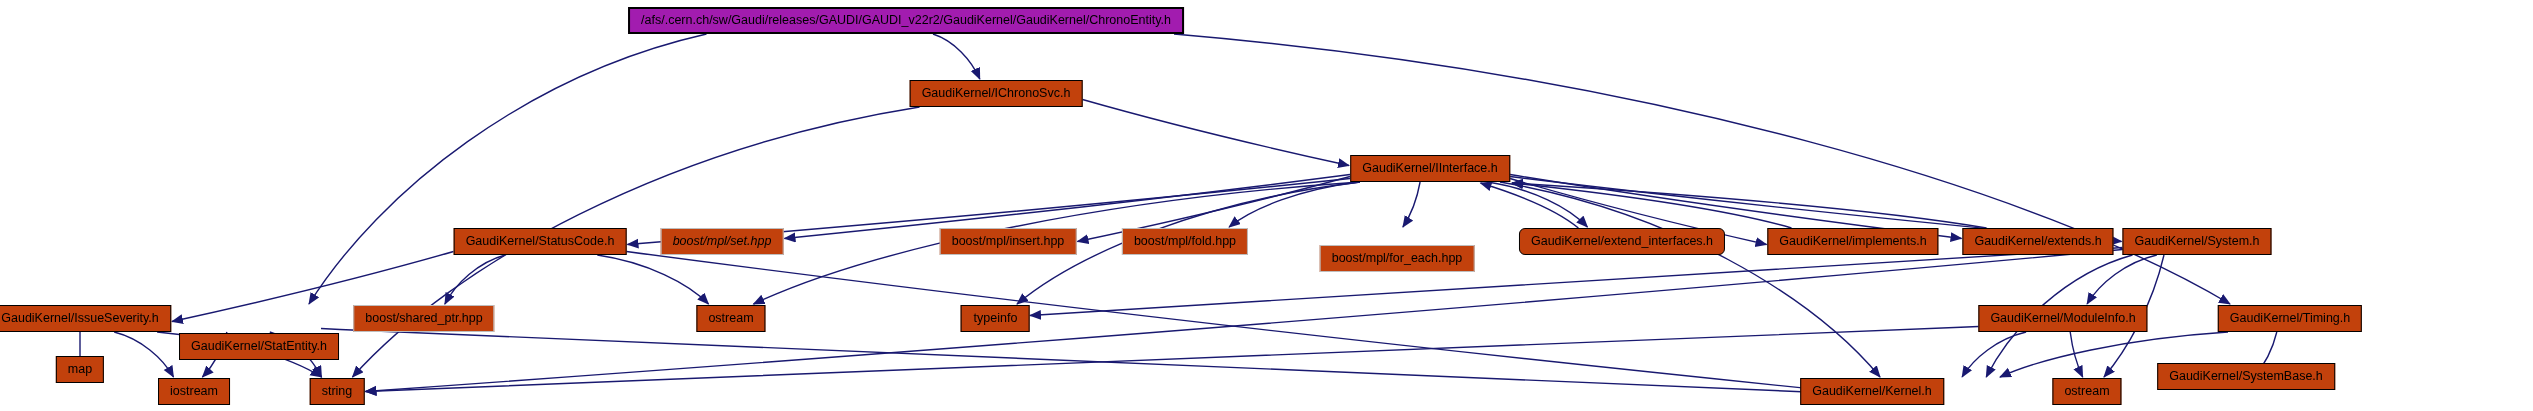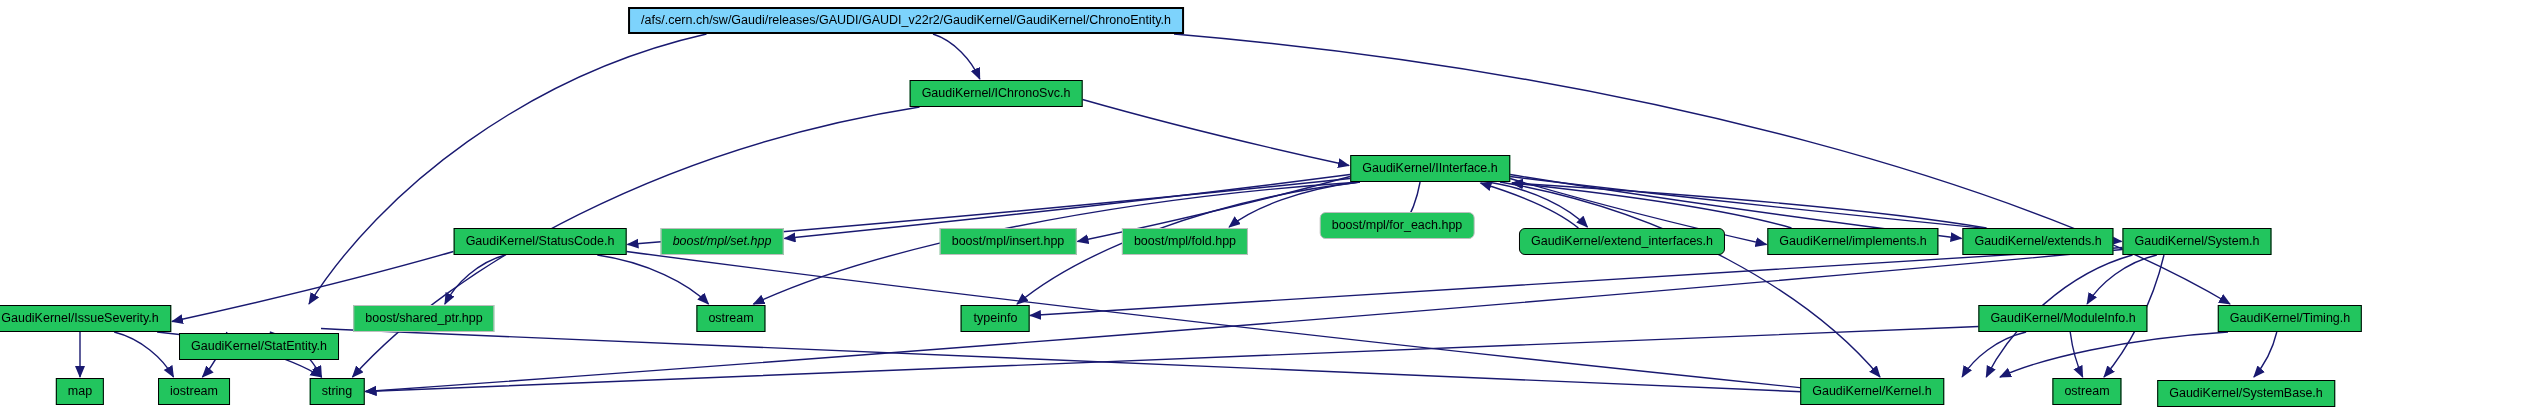--- a/index.html
+++ b/index.html
@@ -12,21 +12,21 @@
   }
   #edges{position:absolute;left:0;top:0;}
   .node{
     position:absolute;
     transform:translateX(-50%);
     box-sizing:border-box;
     height:27px;line-height:25px;
     padding:0 11px;
     font-size:12.5px;
     color:#000;
-    background:#22c55e;
+    background:#c2410c;
     border:1px solid #000000;
     white-space:nowrap;
     text-align:center;
     z-index:2;
   }
   .node.external{border-color:#bebebe;}
   .node.main{background:#bfbfbf;border-width:2px;line-height:23px;font-weight:normal;}
   path.edge{fill:none;stroke:#191970;stroke-width:1.4px;}
 </style>
 </head>
@@ -76,39 +76,39 @@
         <path d="M2132.5,255 C2066.692,273.3 2012.5832,325.76 1986.26,377" class="edge" stroke="#191970" marker-end="url(#arrow)"></path>
         <path d="M2156.8,255 C2125.444,262.35 2099.6624,283.42 2087.12,304" class="edge" stroke="#191970" marker-end="url(#arrow)"></path>
         <path d="M2026.1,332 C1997.318,338.75 1973.6528,358.1 1962.14,377" class="edge" stroke="#191970" marker-end="url(#arrow)"></path>
         <path d="M2070.2,332 C2072.696,350.9 2077.9375999999997,367.1 2082.68,377" class="edge" stroke="#191970" marker-end="url(#arrow)"></path>
         <path d="M1978.5,326.5 C1446.21,351.2 913.9199999999998,372 365.5,391.5" class="edge" stroke="#191970" marker-end="url(#arrow)"></path>
         <path d="M2228,332 C2125.4,338.75 2041.04,358.1 2000,377" class="edge" stroke="#191970" marker-end="url(#arrow)"></path>
         <path d="M2276.8,332 C2272.224,350.9 2262.6144,367.1 2253.92,377" class="edge" stroke="#191970" marker-end="url(#arrow)"></path>
       </g>
   </svg>
   <div id="nodes">
-      <div class="node main" style="left: 906px; top: 7px; background: #7dd3fc;">/afs/.cern.ch/sw/Gaudi/releases/GAUDI/GAUDI_v22r2/GaudiKernel/GaudiKernel/ChronoEntity.h</div>
+      <div class="node main" style="left: 906px; top: 7px; background: #a21caf;">/afs/.cern.ch/sw/Gaudi/releases/GAUDI/GAUDI_v22r2/GaudiKernel/GaudiKernel/ChronoEntity.h</div>
       <div class="node internal" style="left: 996px; top: 80px;">GaudiKernel/IChronoSvc.h</div>
       <div class="node internal" style="left: 1430px; top: 155px;">GaudiKernel/IInterface.h</div>
       <div class="node internal" style="left: 540px; top: 228px;">GaudiKernel/StatusCode.h</div>
       <div class="node external" style="left: 722px; top: 228px; border-color: rgb(190, 190, 190); font-style: italic;">boost/mpl/set.hpp</div>
       <div class="node external" style="left: 1008px; top: 228px; border-color: rgb(190, 190, 190);">boost/mpl/insert.hpp</div>
       <div class="node external" style="left: 1185px; top: 228px; border-color: rgb(190, 190, 190);">boost/mpl/fold.hpp</div>
-      <div class="node external" style="left: 1397px; top: 212px; border-color: rgb(190, 190, 190); border-radius: 6px;">boost/mpl/for_each.hpp</div>
+      <div class="node external" style="left: 1397px; top: 245px; border-color: rgb(190, 190, 190);">boost/mpl/for_each.hpp</div>
       <div class="node internal" style="left: 1622px; top: 228px; border-radius: 6px;">GaudiKernel/extend_interfaces.h</div>
       <div class="node internal" style="left: 1853px; top: 228px;">GaudiKernel/implements.h</div>
       <div class="node internal" style="left: 2038px; top: 228px;">GaudiKernel/extends.h</div>
       <div class="node internal" style="left: 2197px; top: 228px;">GaudiKernel/System.h</div>
       <div class="node internal" style="left: 80px; top: 305px;">GaudiKernel/IssueSeverity.h</div>
       <div class="node internal" style="left: 259px; top: 305px; margin-top: 28px;">GaudiKernel/StatEntity.h</div>
       <div class="node external" style="left: 424px; top: 305px; border-color: rgb(190, 190, 190);">boost/shared_ptr.hpp</div>
       <div class="node internal" style="left: 731px; top: 305px;">ostream</div>
       <div class="node internal" style="left: 995px; top: 305px; padding-left: 12px;">typeinfo</div>
       <div class="node internal" style="left: 2063px; top: 305px;">GaudiKernel/ModuleInfo.h</div>
       <div class="node internal" style="left: 2290px; top: 305px;">GaudiKernel/Timing.h</div>
-      <div class="node internal" style="left: 80px; top: 378px;">map</div>
+      <div class="node internal" style="left: 80px; top: 356px;">map</div>
       <div class="node internal" style="left: 194px; top: 378px;">iostream</div>
       <div class="node internal" style="left: 337px; top: 378px;">string</div>
       <div class="node internal" style="left: 1872px; top: 378px;">GaudiKernel/Kernel.h</div>
       <div class="node internal" style="left: 2087px; top: 378px;">ostream</div>
-      <div class="node internal" style="left: 2246px; top: 380px;">GaudiKernel/SystemBase.h</div>
+      <div class="node internal" style="left: 2246px; top: 363px;">GaudiKernel/SystemBase.h</div>
     </div>
 </div>
 
 </body></html>

